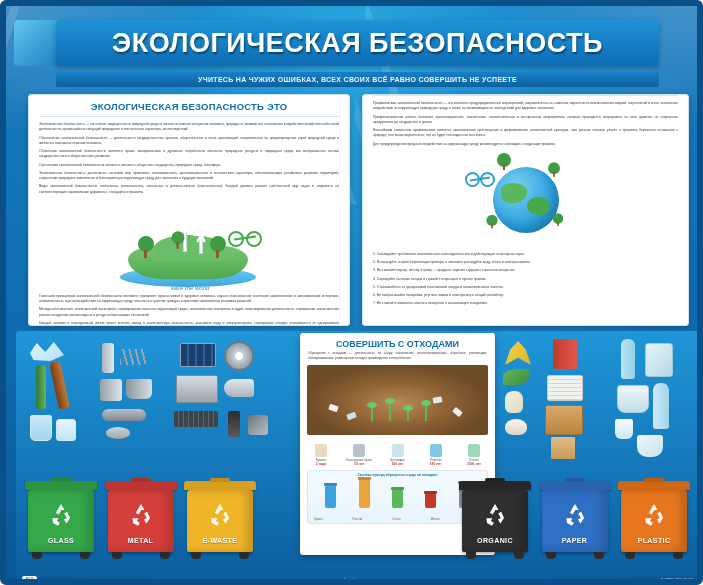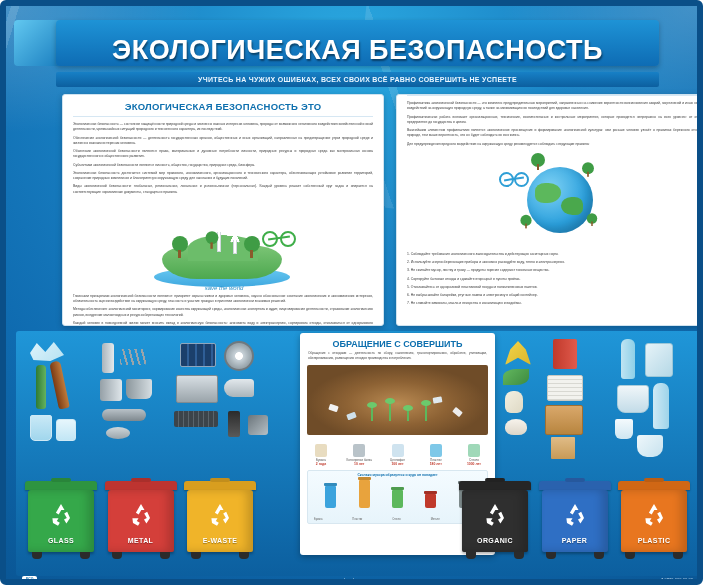--- a/index.html
+++ b/index.html
@@ -45,21 +45,21 @@
     background:radial-gradient(ellipse at 100% 0%, rgba(255,255,255,.20), rgba(255,255,255,0) 60%);
     pointer-events:none;
   }
 
   
   .header{
     position:absolute;left:50px;top:14px;width:603px;height:46px;
     background:linear-gradient(180deg,#1e93d6 0%, #0e6cb4 100%);
     border-radius:4px;
     box-shadow:0 2px 5px rgba(0,0,0,.25);
-    display:flex;align-items:flex-end;justify-content:center;
+    display:flex;align-items:center;justify-content:center;
   }
   .header-title{
     color:#ffffff;font-size:27px;font-weight:bold;letter-spacing:.5px;
     text-shadow:1px 2px 2px rgba(0,0,0,.45);
     white-space:nowrap;
   }
   .header-deco-left{
     position:absolute;left:8px;top:14px;width:46px;height:46px;
     background:linear-gradient(135deg,#62c8f0,#1b7fc0);
     border-radius:4px 0 0 4px;
@@ -75,21 +75,20 @@
   }
 
   
   .panel{
     position:absolute;
     background:#ffffff;
     border:1px solid #cfe3f0;
     border-radius:3px;
     box-shadow:0 2px 6px rgba(0,0,0,.22);
     overflow:hidden;
-    margin-left:34px;
   }
   .panel-left{left:22px;top:88px;width:320px;height:230px;}
   .panel-right{left:356px;top:88px;width:325px;height:230px;}
   .panel-title{
     text-align:center;color:#0d6fae;font-weight:bold;font-size:9.5px;
     padding:6px 4px 4px;letter-spacing:.2px;
   }
   .panel-rule{height:1px;background:#d6e7f3;margin:0 10px 5px;}
   .ptext{
     padding:0 10px;color:#3a3a3a;font-size:3.4px;line-height:1.55;text-align:justify;
@@ -486,21 +485,21 @@
 
       <div class="item" style="left:120px;top:4px;width:14px;height:40px;background:linear-gradient(90deg,#bfe4f2,#8fd0e8);border-radius:6px 6px 3px 3px;"></div>
       <div class="item" style="left:144px;top:8px;width:26px;height:32px;background:linear-gradient(135deg,#e6f3f8,#b5d8e6);border:1px solid #9cc7d8;border-radius:3px;"></div>
       <div class="item" style="left:116px;top:50px;width:30px;height:26px;background:linear-gradient(180deg,#f0f6f9,#c3dce8);border-radius:3px 3px 8px 8px;border:1px solid #a9ccdb;"></div>
       <div class="item" style="left:152px;top:48px;width:16px;height:46px;background:linear-gradient(90deg,#cfe9f5,#9ed4ea);border-radius:7px 7px 3px 3px;"></div>
       <div class="item" style="left:114px;top:84px;width:18px;height:20px;background:linear-gradient(180deg,#f4fafd,#cfe6f1);border-radius:2px 2px 6px 6px;"></div>
       <div class="item" style="left:136px;top:100px;width:26px;height:22px;background:linear-gradient(135deg,#eef7fb,#c7e2ee);border-radius:3px 3px 10px 10px;"></div>
     </div>
 
     <div class="waste-panel">
-      <div class="waste-title">ОБРАЩЕНИЕ С СОВЕРШИТЬ</div>
+      <div class="waste-title">СОВЕРШИТЬ С ОТХОДАМИ</div>
       <div class="waste-sub">Обращение с отходами — деятельность по сбору, накоплению, транспортированию, обработке, утилизации, обезвреживанию, размещению отходов производства и потребления.</div>
 
       <div class="waste-photo">
         <div class="sprout s1"></div>
         <div class="sprout s2"></div>
         <div class="sprout s3"></div>
         <div class="sprout s4"></div>
         <div class="trash tr1"></div>
         <div class="trash tr2"></div>
         <div class="trash tr3"></div>

